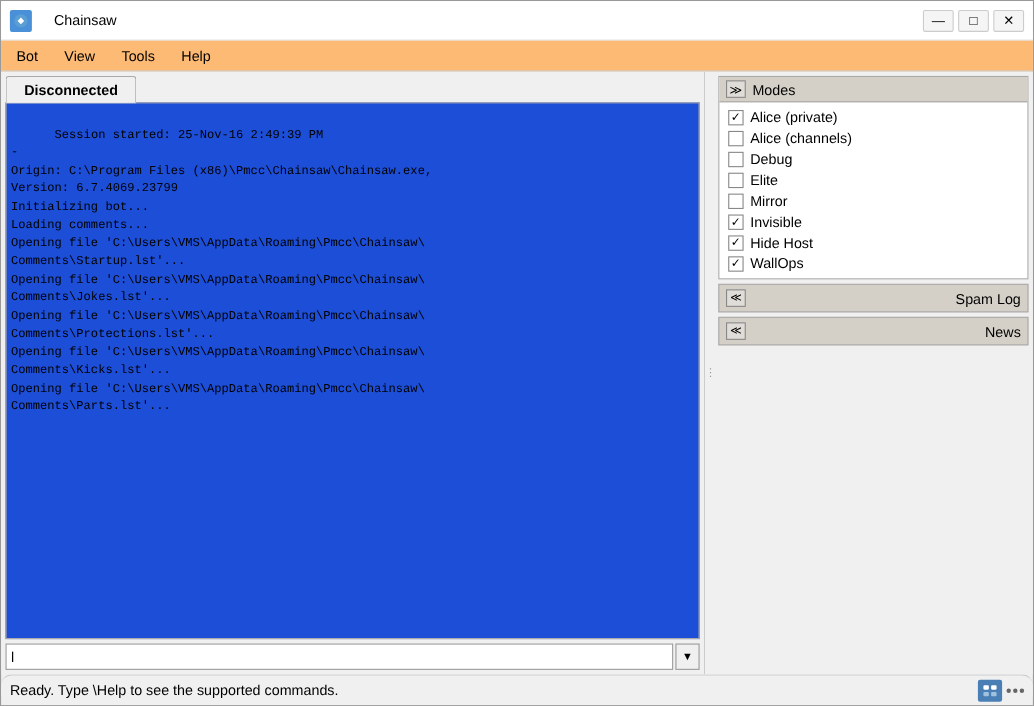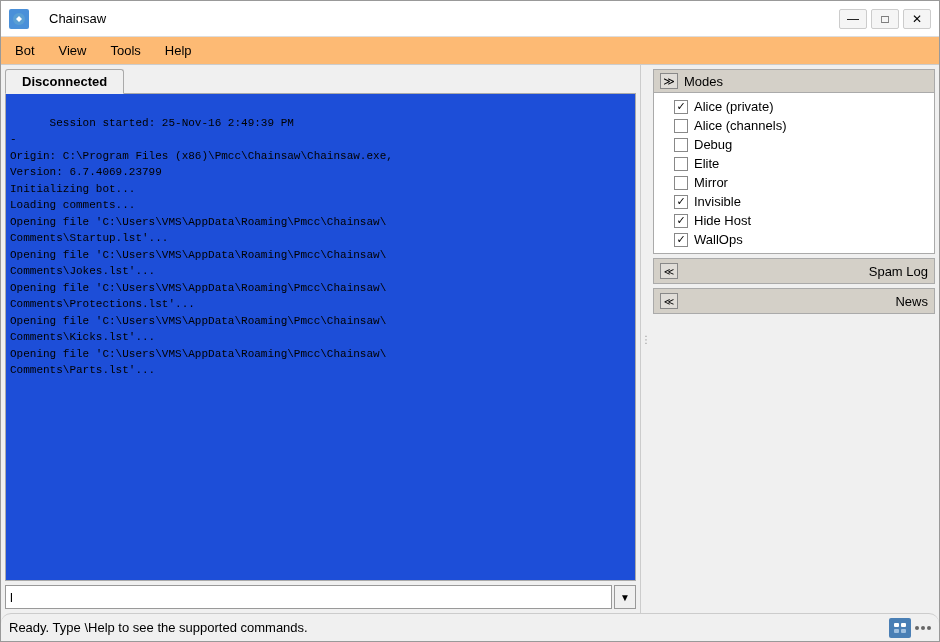--- a/index.html
+++ b/index.html
@@ -186,21 +186,21 @@
       display: flex;
       align-items: center;
       justify-content: center;
       cursor: pointer;
       font-size: 11px;
     }
     .modes-title {
       font-size: 13px;
     }
     .modes-list {
-      padding: 6px 20px;
+      padding: 6px 8px;
       display: flex;
       flex-direction: column;
       gap: 4px;
     }
     .mode-item {
       display: flex;
       align-items: center;
       gap: 6px;
       font-size: 13px;
     }

